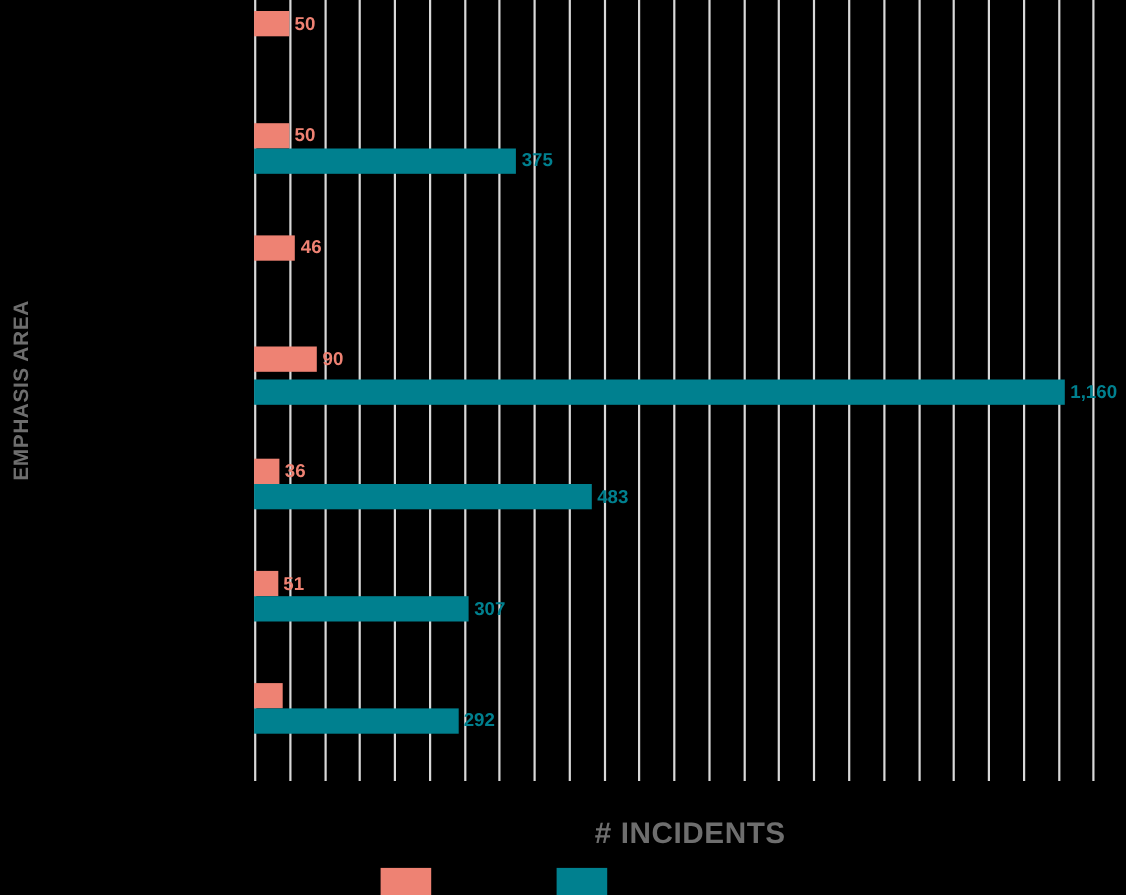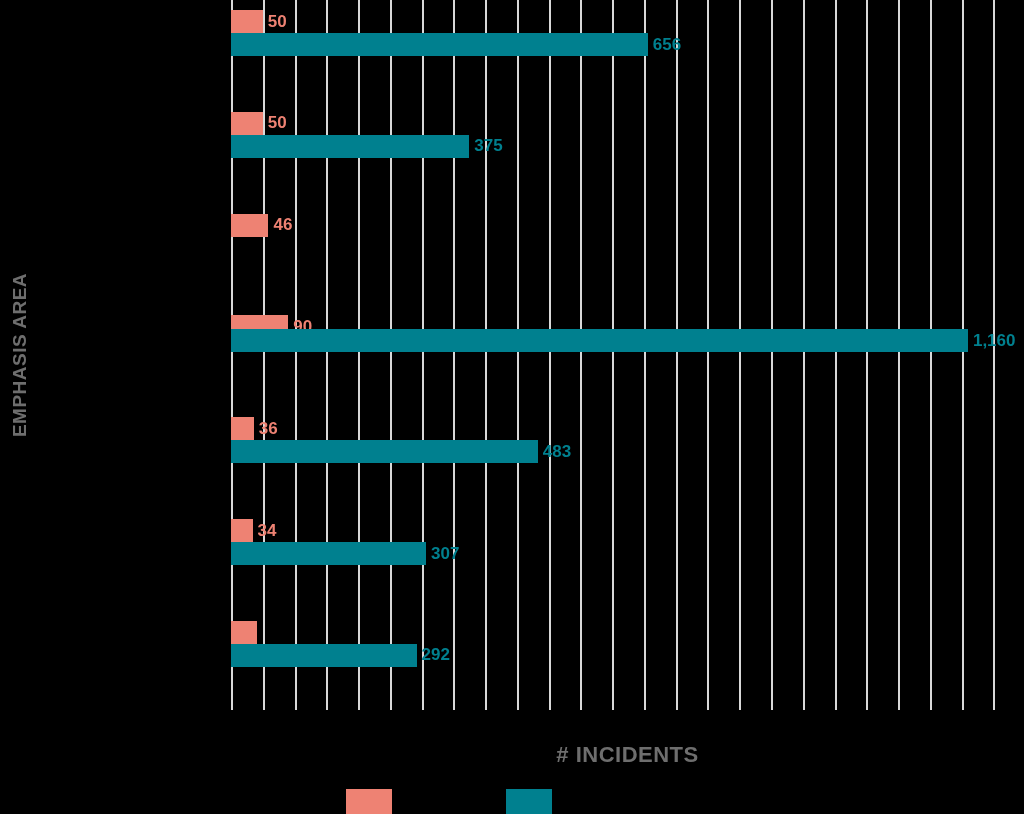--- a/index.html
+++ b/index.html
@@ -12,21 +12,21 @@
   #y-axis-title{
     position:absolute; left:0px; top:0px; width:40px; height:710px;
     display:flex; align-items:center; justify-content:center;
   }
   #y-axis-title span{
     transform:rotate(-90deg); white-space:nowrap;
     color:#6e6e6e; font-size:19px; font-weight:bold; letter-spacing:.5px;
   }
   #x-axis-title{
     position:absolute; left:231px; top:742px; width:793px;
-    text-align:center; color:#6e6e6e; font-size:22px; font-weight:bold;
+    text-align:center; color:#6e6e6e; font-size:27px; font-weight:bold;
     letter-spacing:.5px;
   }
 
   
   #plot-area{position:absolute; left:231px; top:0px; width:793px; height:710px;}
   .gridline{position:absolute; top:0; bottom:0; width:2px; background:#d9d9d9;}
 
   #bars-layer{position:absolute; inset:0;}
   .bar-group{position:absolute; left:0; width:100%;}
   .bar-row{position:absolute; left:0; height:23px;}
@@ -78,24 +78,20 @@
         <div class="gridline" style="left: 698.83px;"></div>
         <div class="gridline" style="left: 730.595px;"></div>
         <div class="gridline" style="left: 762.36px;"></div>
       </div>
     <div id="bars-layer">
         <div class="bar-group" style="top: 10px; height: 46px;">
           <div class="bar-row" style="top: 0px; width: 100%;">
             <div class="bar" style="width: 31.765px; background: rgb(238, 130, 115);"></div>
             <div class="bar-label" style="left: 36.765px; color: rgb(238, 130, 115);">50</div>
           </div>
-          <div class="bar-row" style="top: 23px; width: 100%;">
-            <div class="bar" style="width: 416.757px; background: rgb(0, 128, 143);"></div>
-            <div class="bar-label" style="left: 421.757px; color: rgb(0, 128, 143);">656</div>
-          </div>
         </div>
         <div class="bar-group" style="top: 111.8px; height: 46px;">
           <div class="bar-row" style="top: 0px; width: 100%;">
             <div class="bar" style="width: 31.765px; background: rgb(238, 130, 115);"></div>
             <div class="bar-label" style="left: 36.765px; color: rgb(238, 130, 115);">50</div>
           </div>
           <div class="bar-row" style="top: 23px; width: 100%;">
             <div class="bar" style="width: 238.237px; background: rgb(0, 128, 143);"></div>
             <div class="bar-label" style="left: 243.237px; color: rgb(0, 128, 143);">375</div>
           </div>
@@ -104,39 +100,39 @@
           <div class="bar-row" style="top: 0px; width: 100%;">
             <div class="bar" style="width: 37.4827px; background: rgb(238, 130, 115);"></div>
             <div class="bar-label" style="left: 42.4827px; color: rgb(238, 130, 115);">46</div>
           </div>
         </div>
         <div class="bar-group" style="top: 315.4px; height: 46px;">
           <div class="bar-row" style="top: 0px; width: 100%;">
             <div class="bar" style="width: 57.177px; background: rgb(238, 130, 115);"></div>
             <div class="bar-label" style="left: 62.177px; color: rgb(238, 130, 115);">90</div>
           </div>
-          <div class="bar-row" style="top: 14px; width: 100%;">
+          <div class="bar-row" style="top: 30px; width: 100%;">
             <div class="bar" style="width: 736.948px; background: rgb(0, 128, 143);"></div>
             <div class="bar-label" style="left: 741.948px; color: rgb(0, 128, 143);">1,160</div>
           </div>
         </div>
         <div class="bar-group" style="top: 417.2px; height: 46px;">
           <div class="bar-row" style="top: 0px; width: 100%;">
             <div class="bar" style="width: 22.8708px; background: rgb(238, 130, 115);"></div>
             <div class="bar-label" style="left: 27.8708px; color: rgb(238, 130, 115);">36</div>
           </div>
           <div class="bar-row" style="top: 23px; width: 100%;">
             <div class="bar" style="width: 306.85px; background: rgb(0, 128, 143);"></div>
             <div class="bar-label" style="left: 311.85px; color: rgb(0, 128, 143);">483</div>
           </div>
         </div>
         <div class="bar-group" style="top: 519px; height: 46px;">
           <div class="bar-row" style="top: 0px; width: 100%;">
             <div class="bar" style="width: 21.6002px; background: rgb(238, 130, 115);"></div>
-            <div class="bar-label" style="left: 26.6002px; color: rgb(238, 130, 115);">34</div>
+            <div class="bar-label" style="left: 26.6002px; color: rgb(238, 130, 115);">51</div>
           </div>
           <div class="bar-row" style="top: 23px; width: 100%;">
             <div class="bar" style="width: 195.037px; background: rgb(0, 128, 143);"></div>
             <div class="bar-label" style="left: 200.037px; color: rgb(0, 128, 143);">307</div>
           </div>
         </div>
         <div class="bar-group" style="top: 620.8px; height: 46px;">
           <div class="bar-row" style="top: 0px; width: 100%;">
             <div class="bar" style="width: 26.0473px; background: rgb(238, 130, 115);"></div>
             <div class="bar-label" style="left: 31.0473px; color: rgb(238, 130, 115); margin-top: 19px;">41</div>

